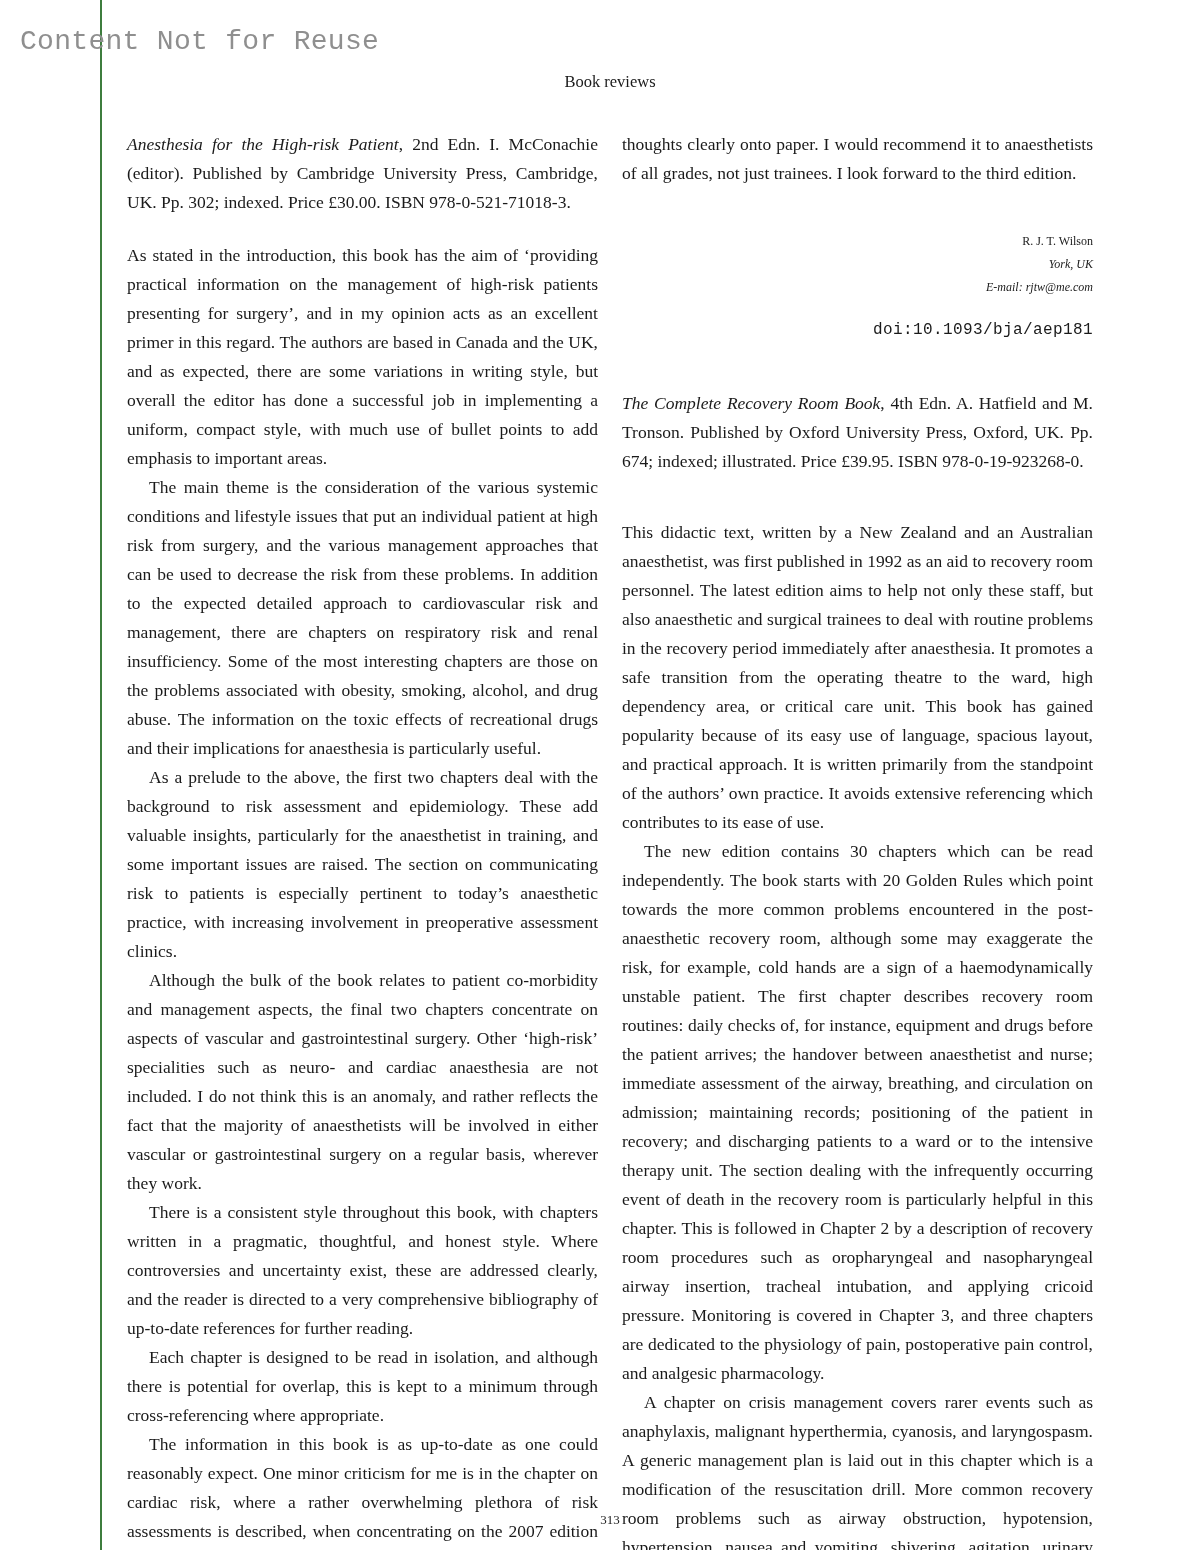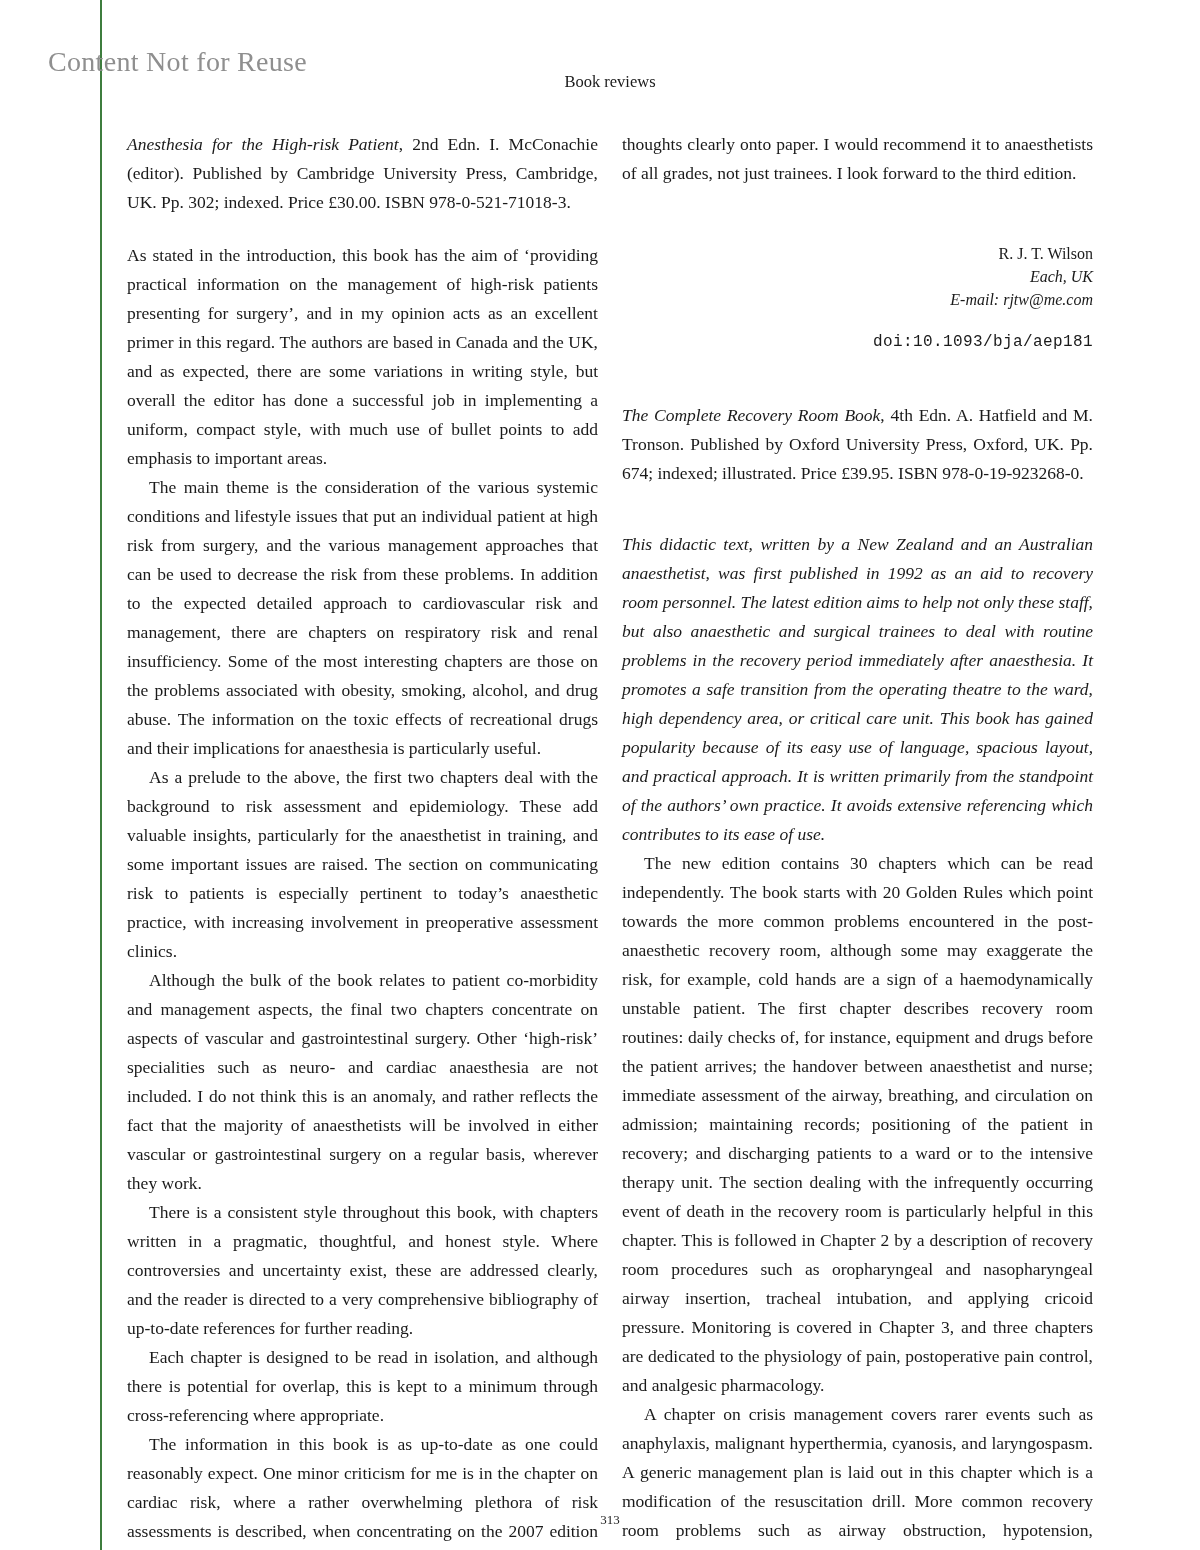--- a/index.html
+++ b/index.html
@@ -12,26 +12,25 @@
     overflow: hidden;
   }
   .green-rule {
     position: absolute;
     left: 100px; top: 0;
     width: 2px; height: 1550px;
     background: #3e7d3e;
   }
   .watermark {
     position: absolute;
-    left: 48px; top: 26px;
-    font-family: Liberation Serif, serif;
+    left: 20px; top: 26px;
+    font-family: Liberation Mono, monospace;
     font-size: 28px;
     color: #8f8f8f;
     letter-spacing: 0.3px;
-    margin-top: 20px;
   }
   .content {
     position: absolute;
     left: 127px; top: 72px;
     width: 966px;
   }
   .running-head {
     text-align: center;
     font-size: 16.5px;
     margin-bottom: 38px;
@@ -43,26 +42,26 @@
   .col { width: 471px; }
   p {
     margin: 0;
     font-size: 17.5px;
     line-height: 29px;
     text-align: justify;
   }
   .citation { margin-bottom: 24px; }
   .citation.second { margin-top: 50px; margin-bottom: 0; }
   .indent { text-indent: 22px; }
-  .gap-top { margin-top: 42px; font-style: italic; }
+  .gap-top { margin-top: 42px; }
   .it { font-style: italic; }
   .signature {
-    margin-top: 54px;
+    margin-top: 42px;
     text-align: right;
-    font-size: 16px;
+    font-size: 12px;
     line-height: 23px;
   }
   .doi {
     margin-top: 22px;
     text-align: right;
     font-family: Liberation Mono, monospace;
     font-size: 16px;
     letter-spacing: 0.4px;
   }
   .page-number {
@@ -97,21 +96,21 @@
         <p class="body indent">There is a consistent style throughout this book, with chapters written in a pragmatic, thoughtful, and honest style. Where controversies and uncertainty exist, these are addressed clearly, and the reader is directed to a very comprehensive bibliography of up-to-date references for further reading.</p>
         <p class="body indent">Each chapter is designed to be read in isolation, and although there is potential for overlap, this is kept to a minimum through cross-referencing where appropriate.</p>
         <p class="body indent">The information in this book is as up-to-date as one could reasonably expect. One minor criticism for me is in the chapter on cardiac risk, where a rather overwhelming plethora of risk assessments is described, when concentrating on the 2007 edition of the AHA/ACC guidelines, and modern testing techniques, may have given a clearer picture.</p>
         <p class="body indent">In summary, this is an excellent book, easy to read and digest, written by anaesthetists who translate their working</p>
       </div>
 
       <div class="col">
         <p class="body">thoughts clearly onto paper. I would recommend it to anaesthetists of all grades, not just trainees. I look forward to the third edition.</p>
         <div class="signature">
           <div>R. J. T. Wilson</div>
-          <div class="it">Each, UK</div>
+          <div class="it">York, UK</div>
           <div class="it">E-mail: rjtw@me.com</div>
         </div>
         <div class="doi">doi:10.1093/bja/aep181</div>
         <p class="citation second"><span class="it">The Complete Recovery Room Book</span><span>, 4th Edn. A. Hatfield and M. Tronson. Published by Oxford University Press, Oxford, UK. Pp. 674; indexed; illustrated. Price £39.95. ISBN 978-0-19-923268-0.</span></p>
         <p class="body gap-top">This didactic text, written by a New Zealand and an Australian anaesthetist, was first published in 1992 as an aid to recovery room personnel. The latest edition aims to help not only these staff, but also anaesthetic and surgical trainees to deal with routine problems in the recovery period immediately after anaesthesia. It promotes a safe transition from the operating theatre to the ward, high dependency area, or critical care unit. This book has gained popularity because of its easy use of language, spacious layout, and practical approach. It is written primarily from the standpoint of the authors’ own practice. It avoids extensive referencing which contributes to its ease of use.</p>
         <p class="body indent">The new edition contains 30 chapters which can be read independently. The book starts with 20 Golden Rules which point towards the more common problems encountered in the post-anaesthetic recovery room, although some may exaggerate the risk, for example, cold hands are a sign of a haemodynamically unstable patient. The first chapter describes recovery room routines: daily checks of, for instance, equipment and drugs before the patient arrives; the handover between anaesthetist and nurse; immediate assessment of the airway, breathing, and circulation on admission; maintaining records; positioning of the patient in recovery; and discharging patients to a ward or to the intensive therapy unit. The section dealing with the infrequently occurring event of death in the recovery room is particularly helpful in this chapter. This is followed in Chapter 2 by a description of recovery room procedures such as oropharyngeal and nasopharyngeal airway insertion, tracheal intubation, and applying cricoid pressure. Monitoring is covered in Chapter 3, and three chapters are dedicated to the physiology of pain, postoperative pain control, and analgesic pharmacology.</p>
         <p class="body indent">A chapter on crisis management covers rarer events such as anaphylaxis, malignant hyperthermia, cyanosis, and laryngospasm. A generic management plan is laid out in this chapter which is a modification of the resuscitation drill. More common recovery room problems such as airway obstruction, hypotension, hypertension, nausea and vomiting, shivering, agitation, urinary retention, and postoperative</p>
       </div>
 
     </div>

